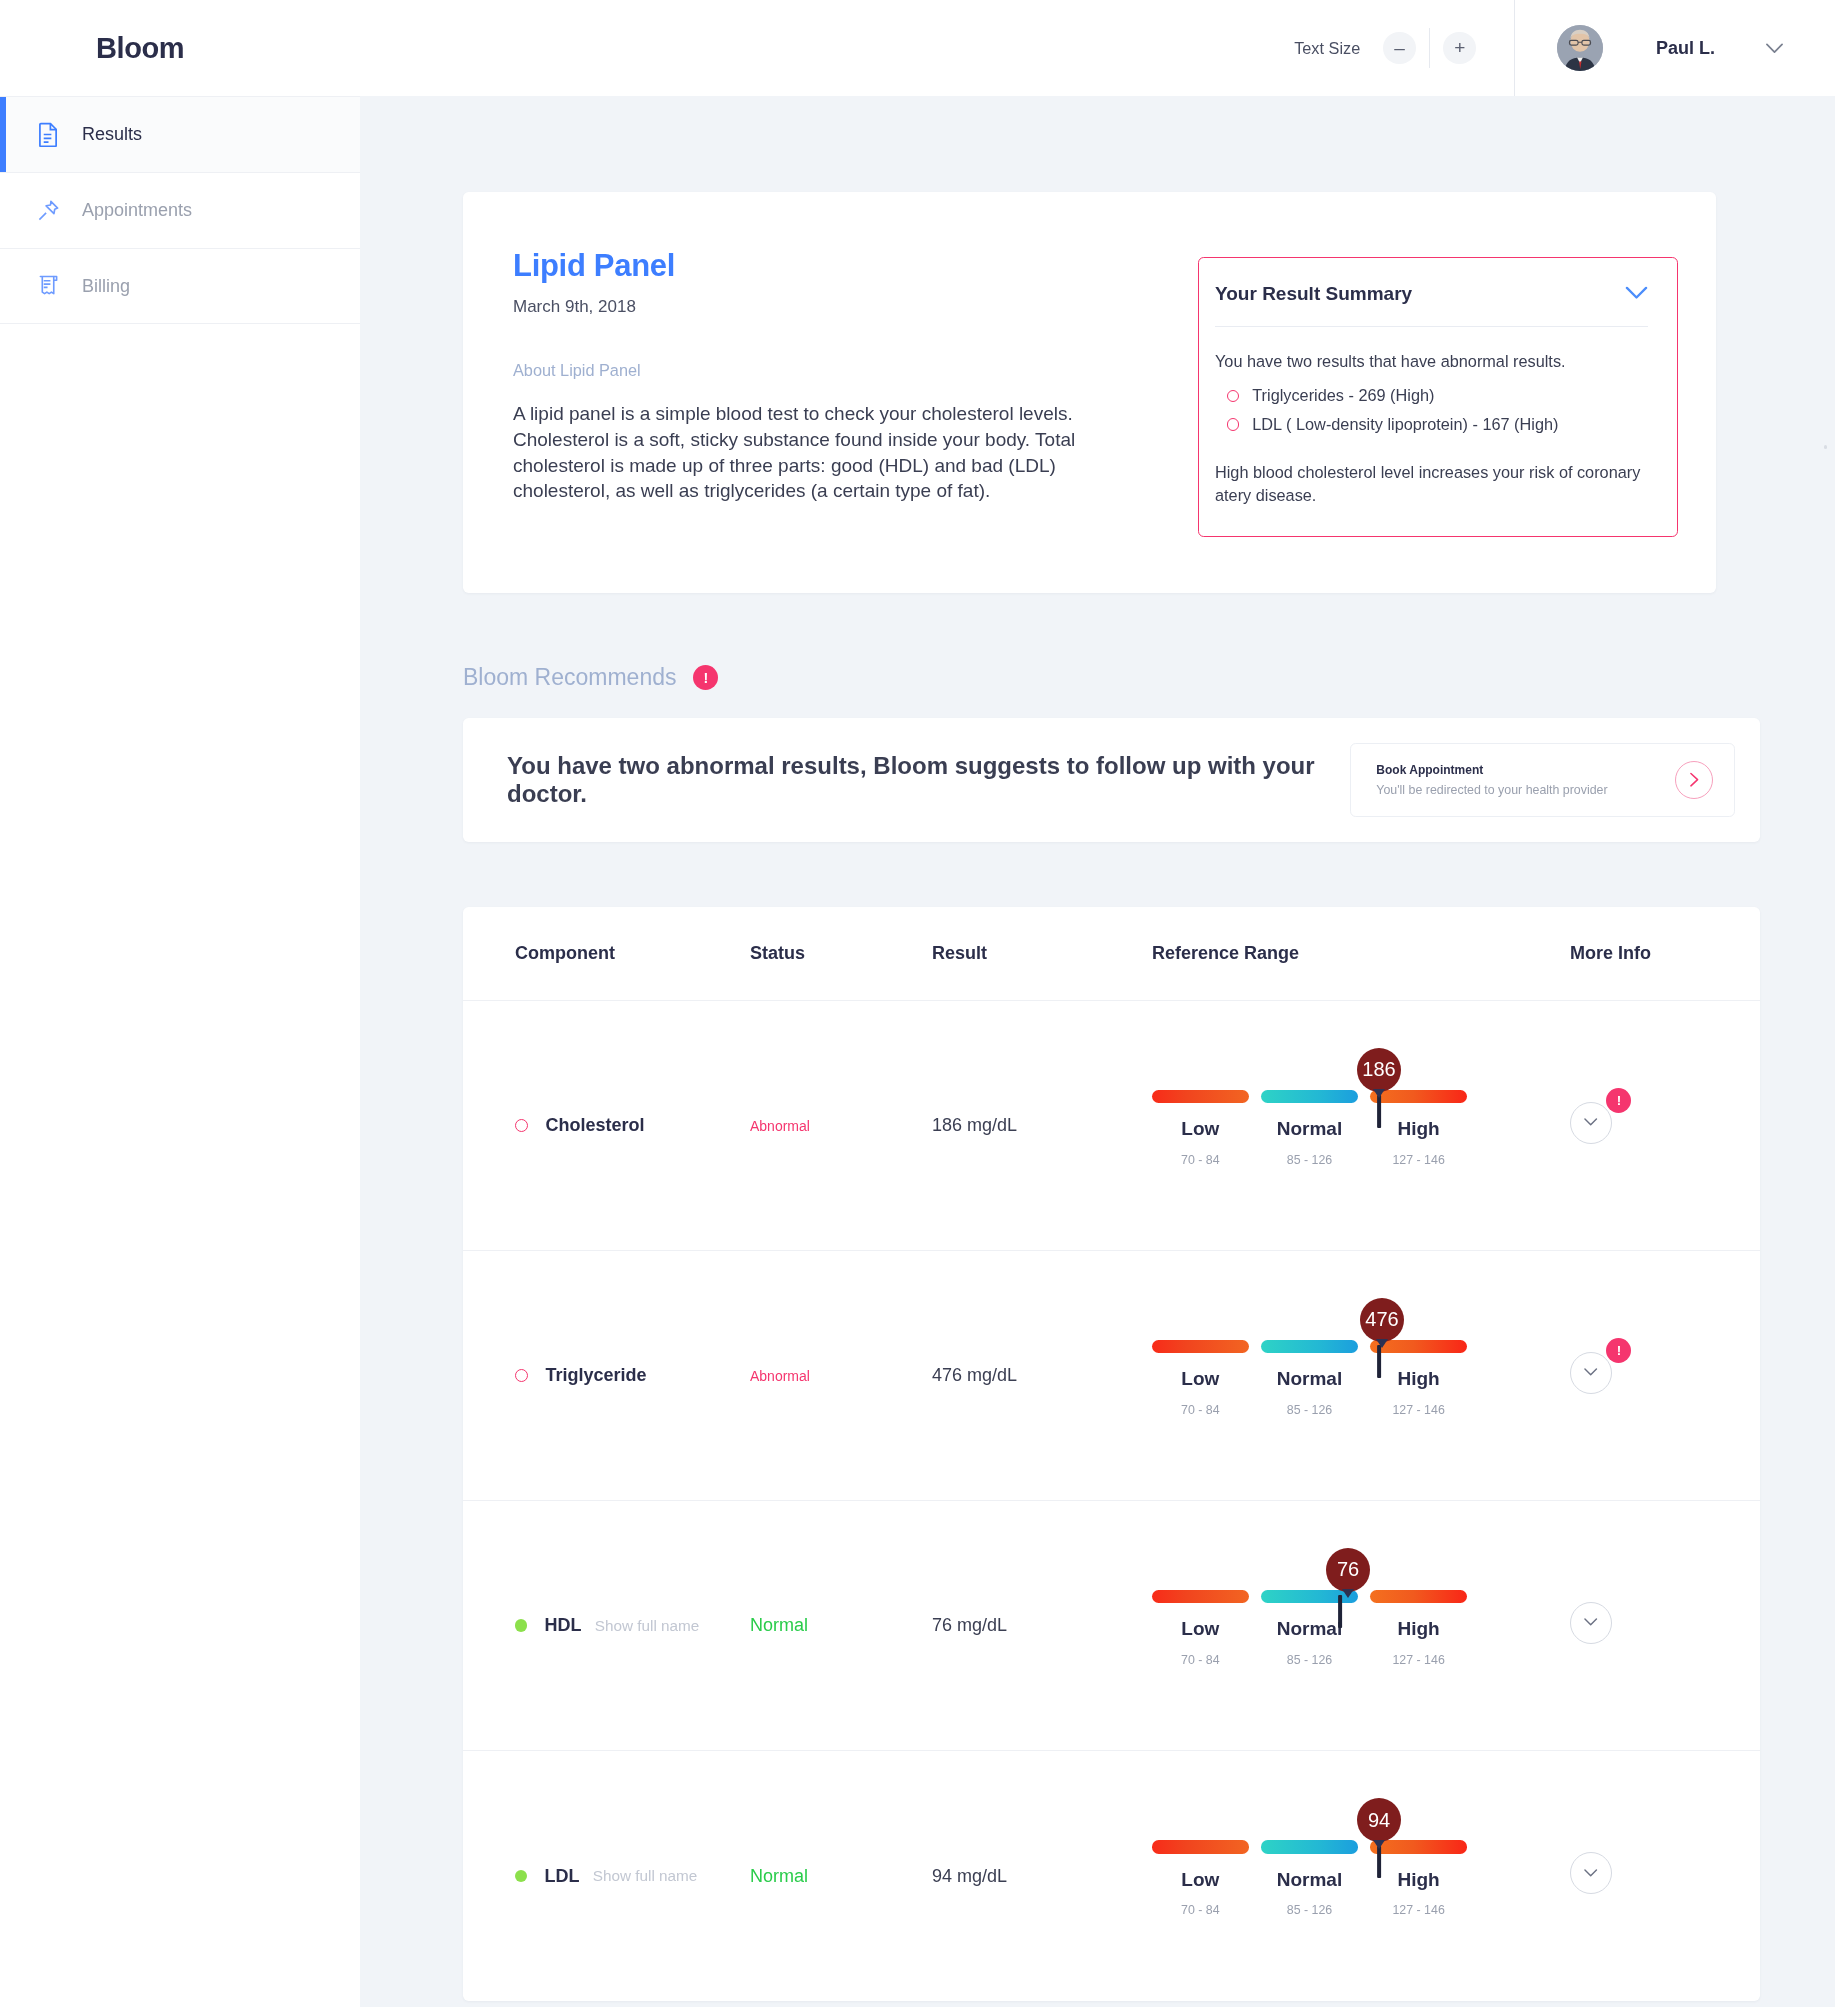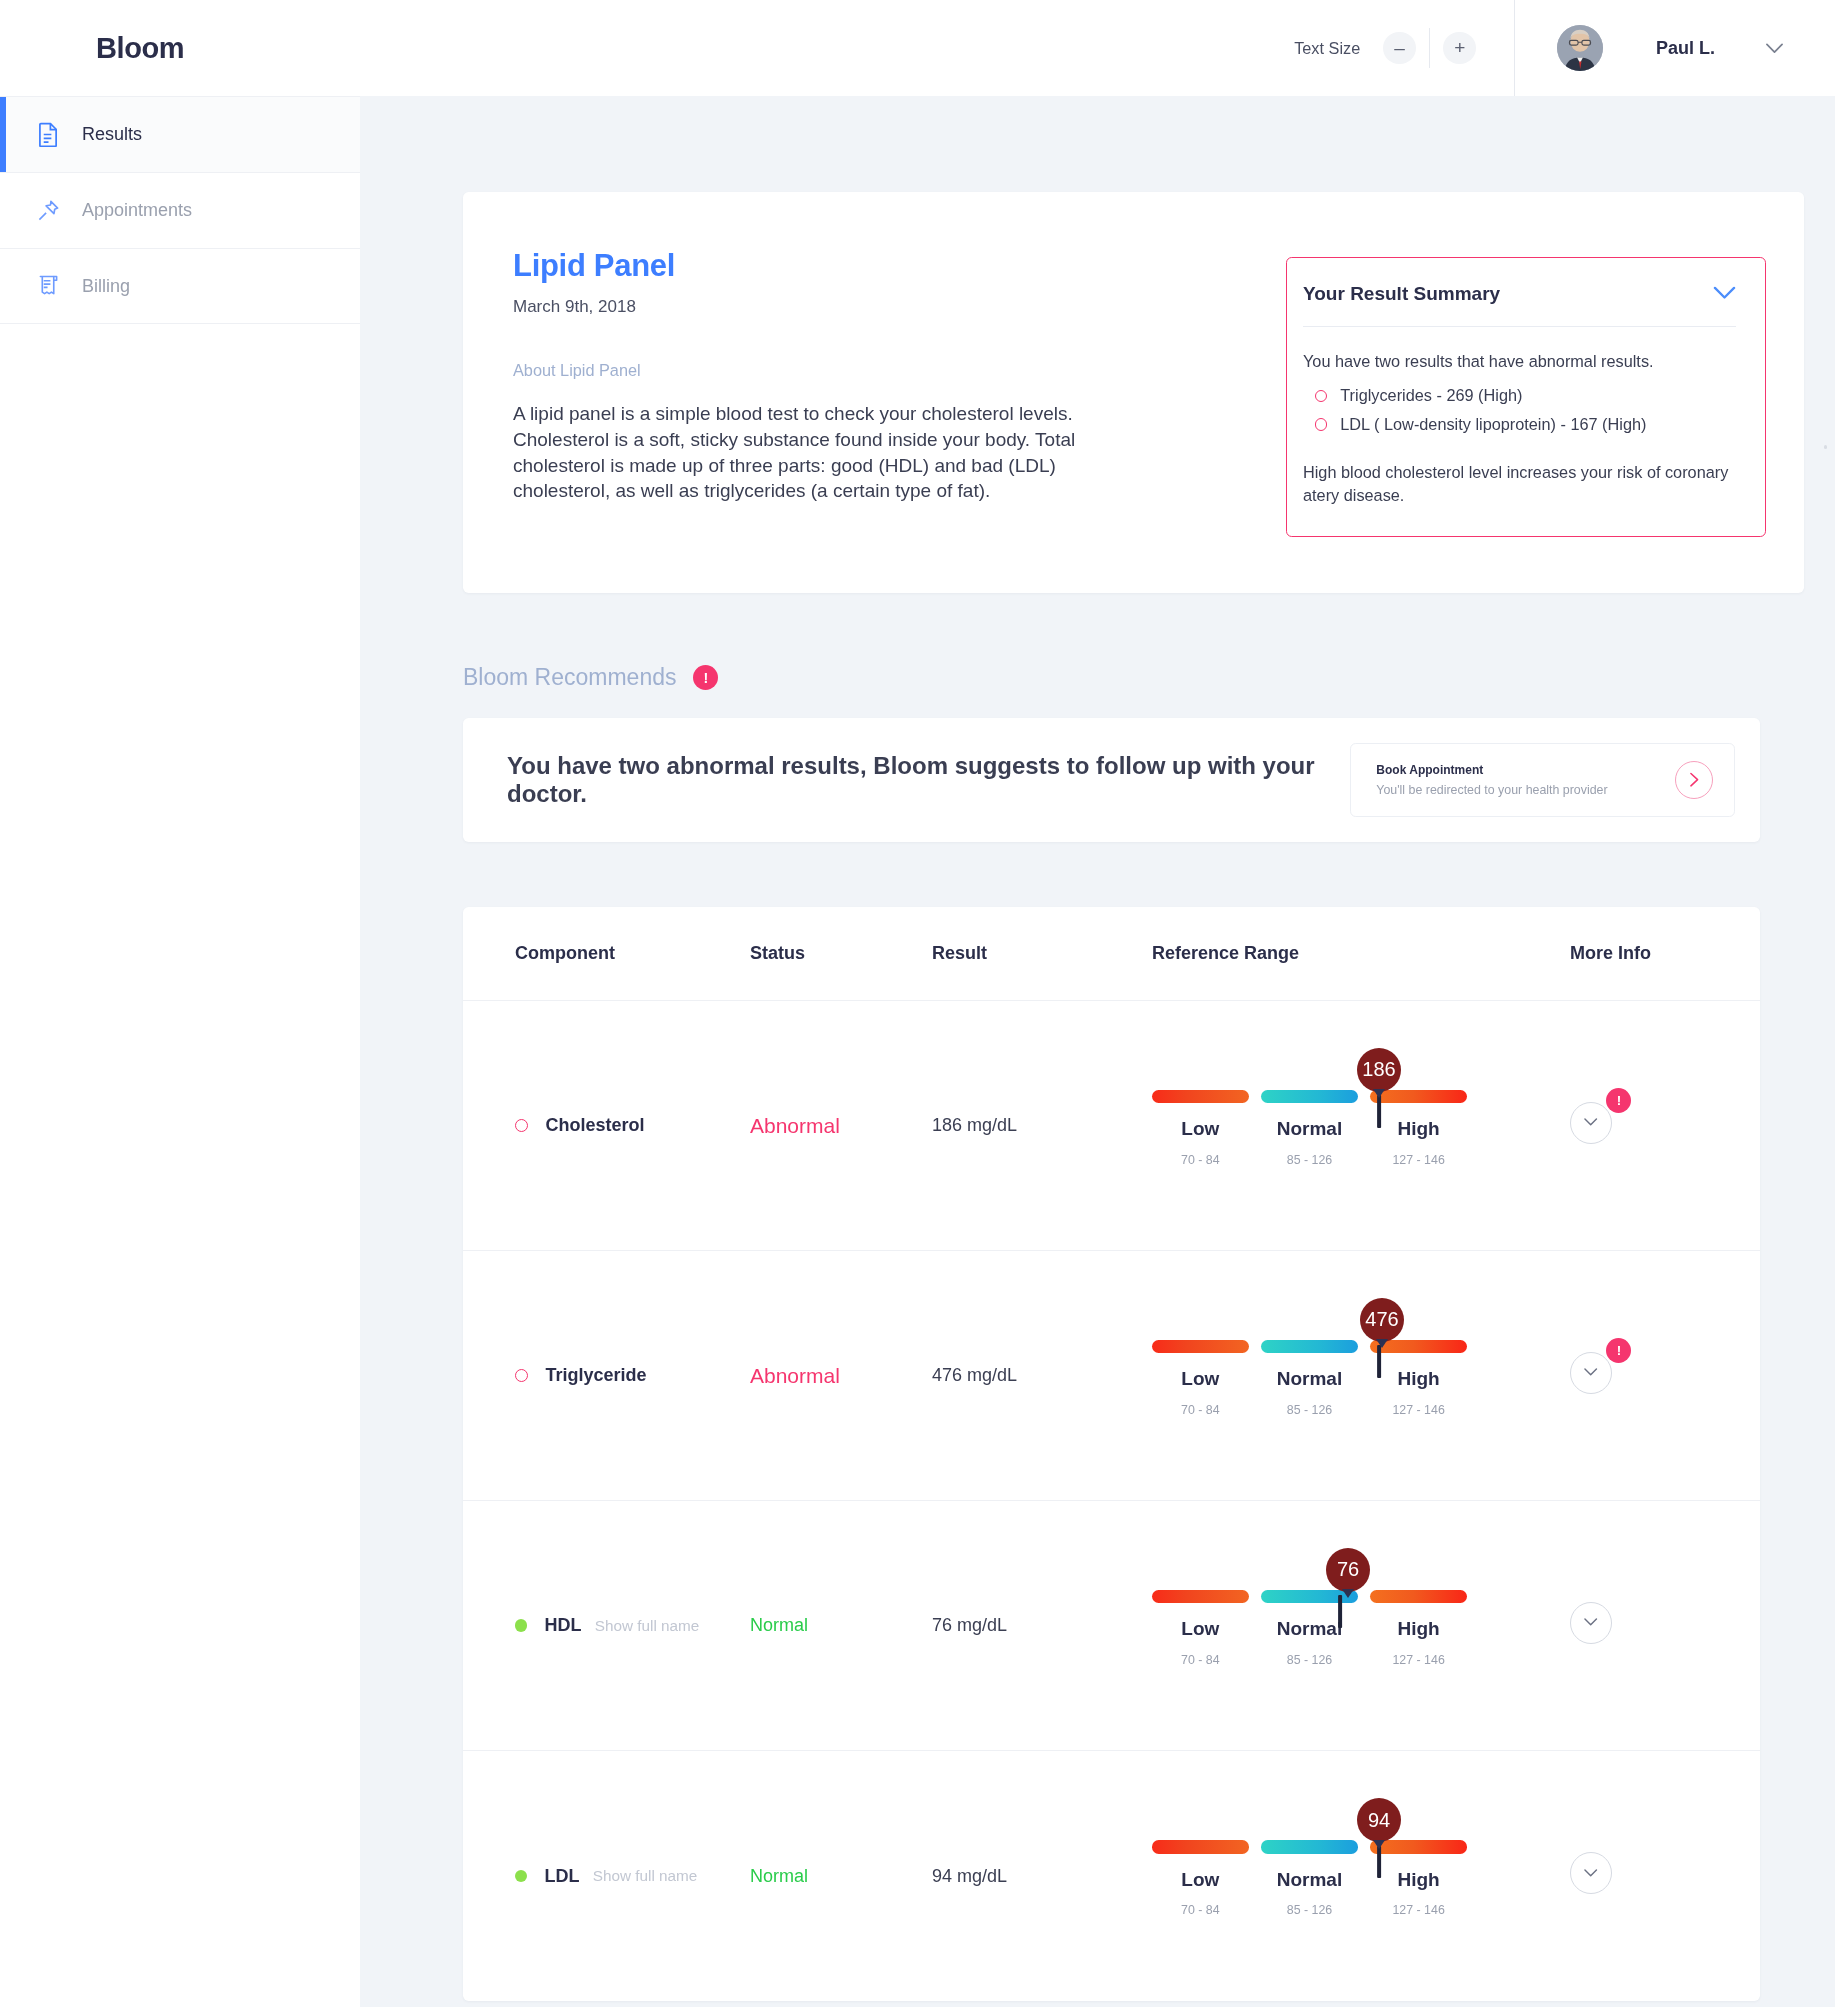--- a/index.html
+++ b/index.html
@@ -112,21 +112,21 @@
 
   .content { padding: 0 0 0 0; }
 
   
   .card {
     background: #ffffff;
     border-radius: 5.7px;
     box-shadow: 0 1px 2.9px rgba(40,50,70,0.05);
   }
   .panel-card {
-    margin: 96px 31px 0 103px;
+    margin: 96px 119px 0 103px;
     padding: 46px 38px 48px 50px;
     display: flex;
     justify-content: space-between;
     min-height: 401px;
   }
   .panel-left { width: 669px; padding-top: 9.6px; }
   .panel-title {
     font-size: 31px; color: #3d7eff; font-weight: bold;
     letter-spacing: -0.3px;
   }
@@ -230,21 +230,21 @@
     width: 13.4px; height: 13.4px; border-radius: 50%;
     border: 1.9px solid #f5356e; margin-right: 17px; flex: 0 0 13.4px;
   }
   .dot-solid {
     width: 12.4px; height: 12.4px; border-radius: 50%;
     background: #8ce04c; margin-right: 17px; flex: 0 0 12.4px;
   }
   .comp-name { font-size: 18px; color: #2b2e4a; font-weight: bold; }
   .comp-sub { font-size: 15.3px; color: #c2c7d2; margin-left: 13.4px; cursor: pointer; }
 
-  .status-abnormal { font-size: 21px; color: #f5356e; }
+  .status-abnormal { font-size: 14px; color: #f5356e; }
   .status-normal   { font-size: 18px; color: #29cc4a; }
   .result-val { font-size: 18px; color: #3a3e52; }
 
   
   .range-wrap { position: relative; width: 315px; padding-top: 5.7px; }
   .bars { display: flex; gap: 12.4px; position: relative; }
   .bar-col { width: 97px; }
   .bar {
     height: 13.4px; border-radius: 6.7px; position: relative;
   }

